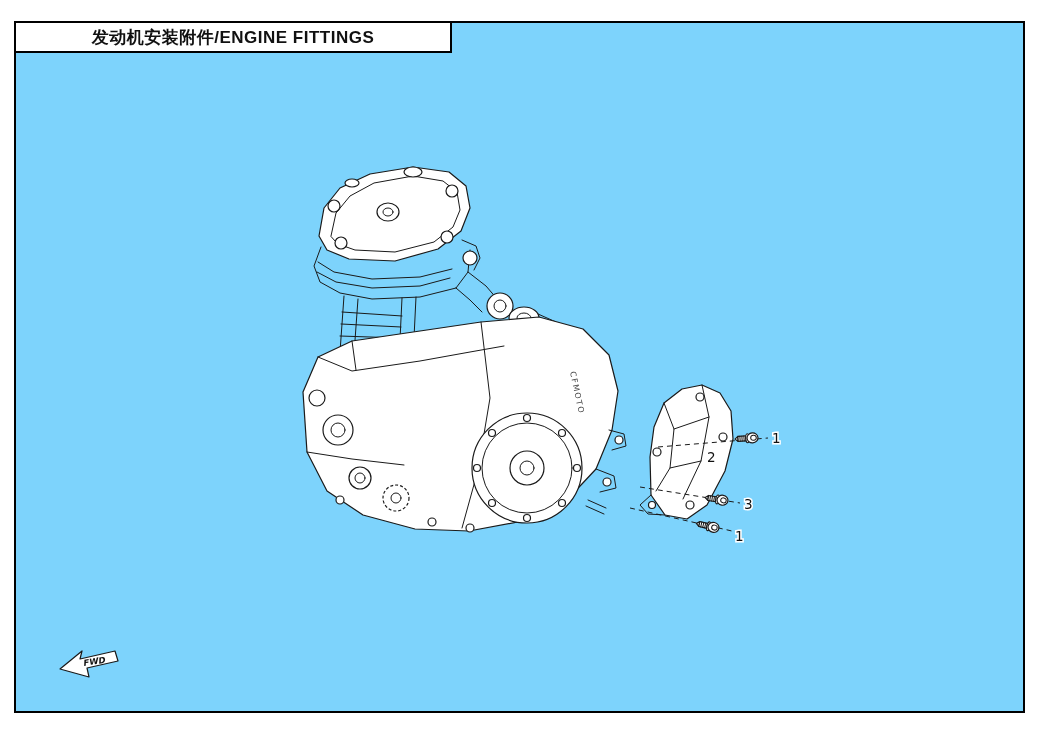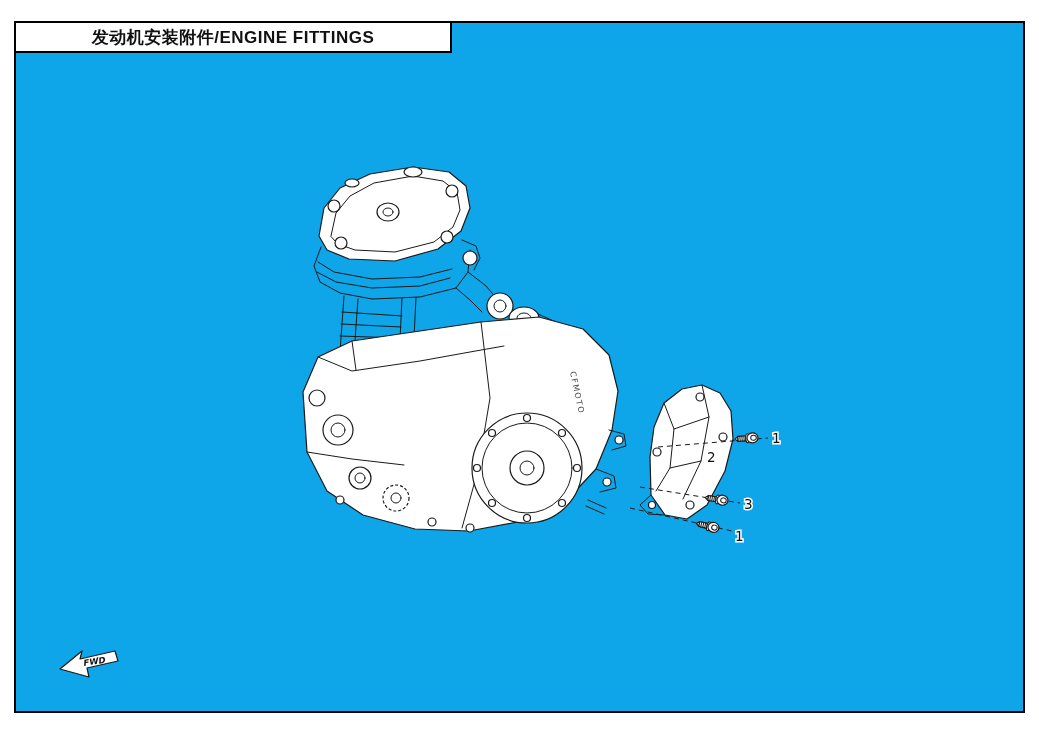--- a/index.html
+++ b/index.html
@@ -1,18 +1,18 @@
 <!DOCTYPE html>
 <html><head>
 <meta charset="utf-8">
 <style>
   html,body{margin:0;padding:0;background:#fff;}
   body{width:1039px;height:734px;position:relative;font-family:"Liberation Sans","DejaVu Sans",sans-serif;color:#111;}
   .page{position:absolute;inset:0;background:#fff;overflow:hidden;}
-  .frame{position:absolute;left:14px;top:21px;width:1011px;height:692px;border:2px solid #000;box-sizing:border-box;background:#0ea5e9;}
+  .frame{position:absolute;left:14px;top:21px;width:1011px;height:692px;border:2px solid #000;box-sizing:border-box;background:#7dd3fc;}
   .title-box{position:absolute;left:-2px;top:-2px;width:438px;height:32px;border:2px solid #000;box-sizing:border-box;background:#fff;display:flex;align-items:center;justify-content:center;}
   .title-text{font-size:17px;font-weight:bold;letter-spacing:.5px;white-space:nowrap;}
   svg.art{position:absolute;left:0;top:0;width:1039px;height:734px;}
   svg .ln{stroke:#1a1a1a;stroke-width:1;fill:none;stroke-linejoin:round;stroke-linecap:round;}
   svg .solid{stroke:#1a1a1a;stroke-width:1.2;fill:#fff;stroke-linejoin:round;}
   svg .callout{font-family:"DejaVu Sans","Liberation Sans",sans-serif;font-size:13.5px;fill:#111;stroke:#fff;stroke-width:3px;paint-order:stroke;}
   svg .marking{font-family:"DejaVu Sans",sans-serif;font-size:8px;letter-spacing:1.5px;fill:#444;}
   svg .fwd{font-family:"DejaVu Sans",sans-serif;font-size:8.5px;font-style:italic;font-weight:bold;fill:#111;}
   svg .dash{stroke:#1a1a1a;stroke-width:1;fill:none;stroke-dasharray:5 4;}
 </style>

